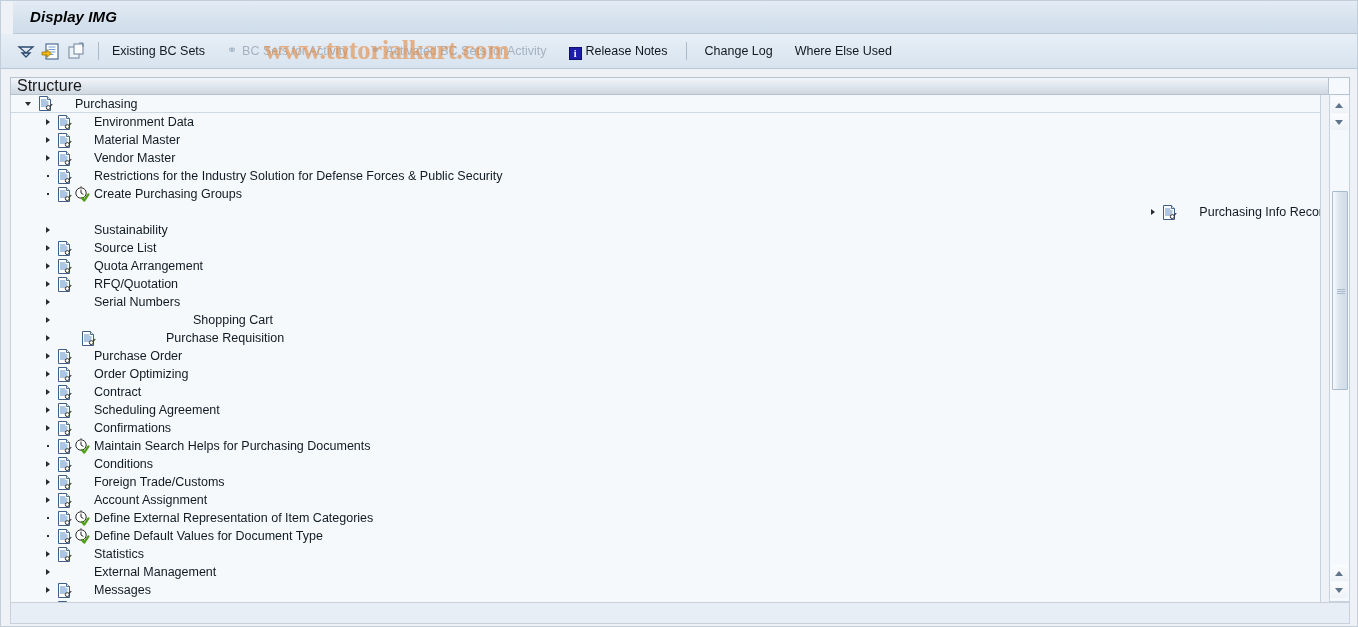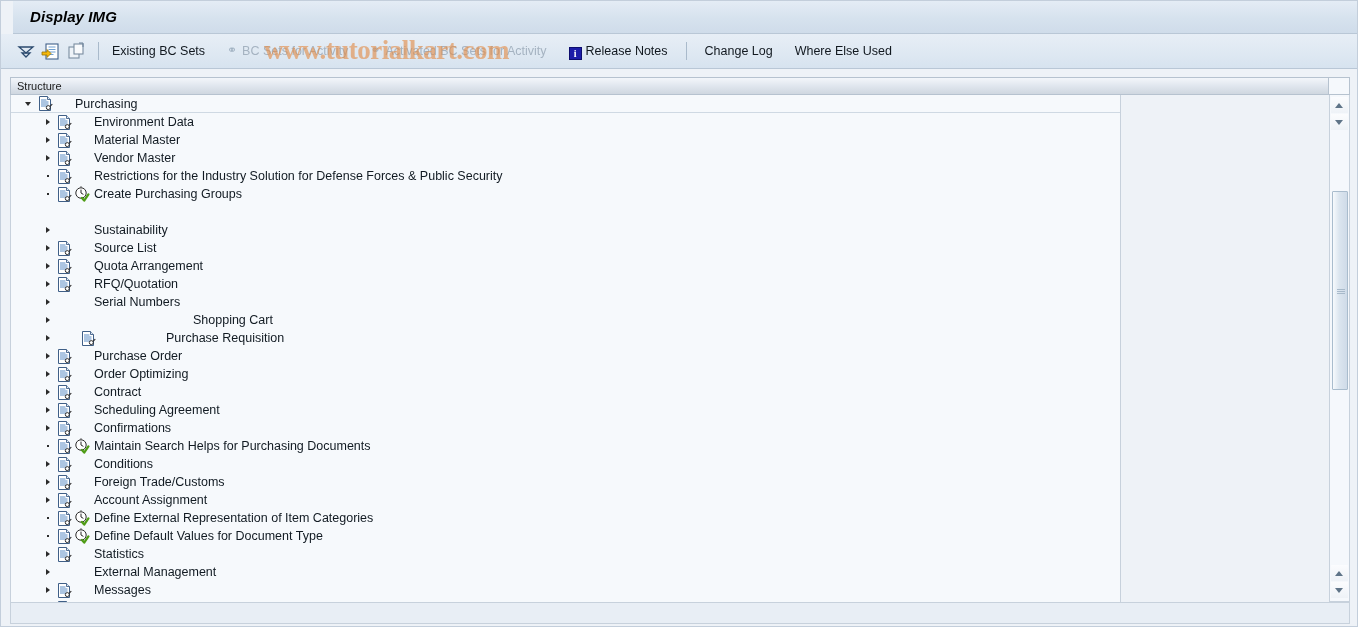--- a/index.html
+++ b/index.html
@@ -111,38 +111,38 @@
     z-index: 30;
     white-space: nowrap;
   }
 
   
   .struct-header {
     position: absolute; left: 9px; top: 76px;
     width: 1319px; height: 18px;
     background: linear-gradient(to bottom, #f3f6fa 0%, #e0e6ee 50%, #cfd7e0 100%);
     border: 1px solid #b6c2cf;
-    font-size: 11px;
+    font-size: 16px;
     color: #1a1a1a;
     padding-left: 6px;
     line-height: 16px;
   }
   .struct-header-stub {
     position: absolute; left: 1328px; top: 76px;
     width: 21px; height: 18px;
     background: #f5f8fc;
     border: 1px solid #b6c2cf;
     border-left: none;
   }
 
   
   .tree-wrap {
     position: absolute;
     left: 9px; top: 94px;
-    width: 1111px; height: 507px;
+    width: 1311px; height: 507px;
     background: #f6f9fc;
     border-left: 1px solid #c7d1dc;
     border-right: 1px solid #c7d1dc;
     overflow: hidden;
   }
   .tree {
     position: relative;
     width: 1319px;
   }
   .row {

